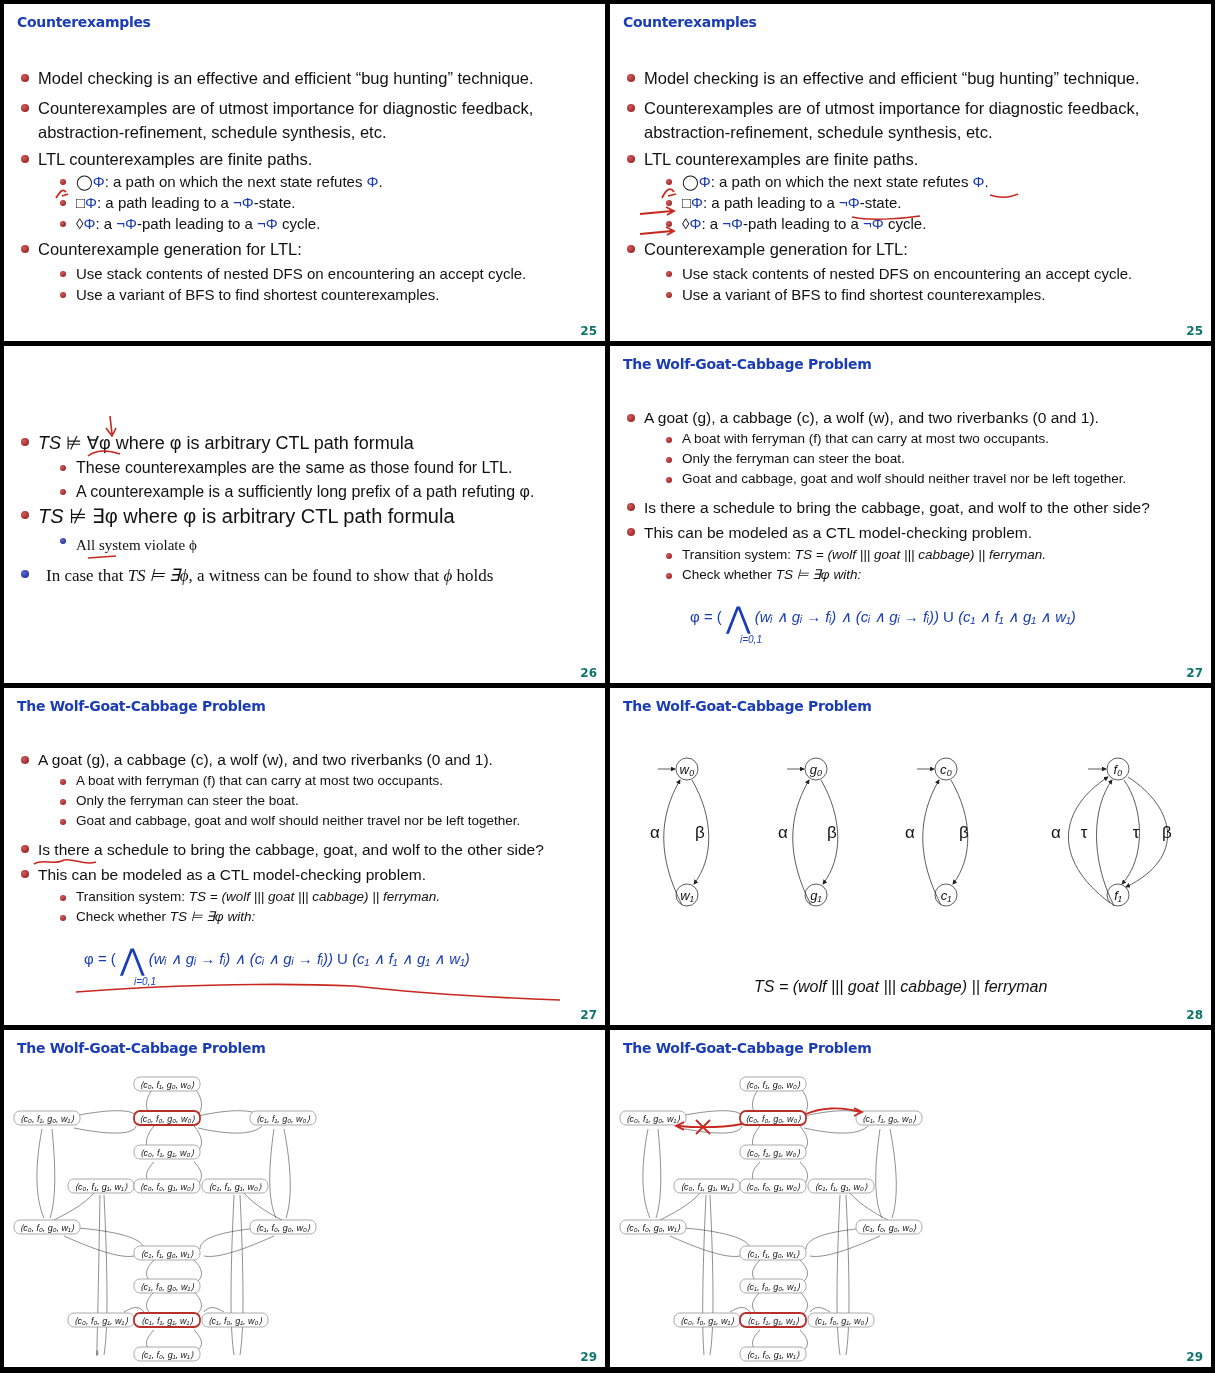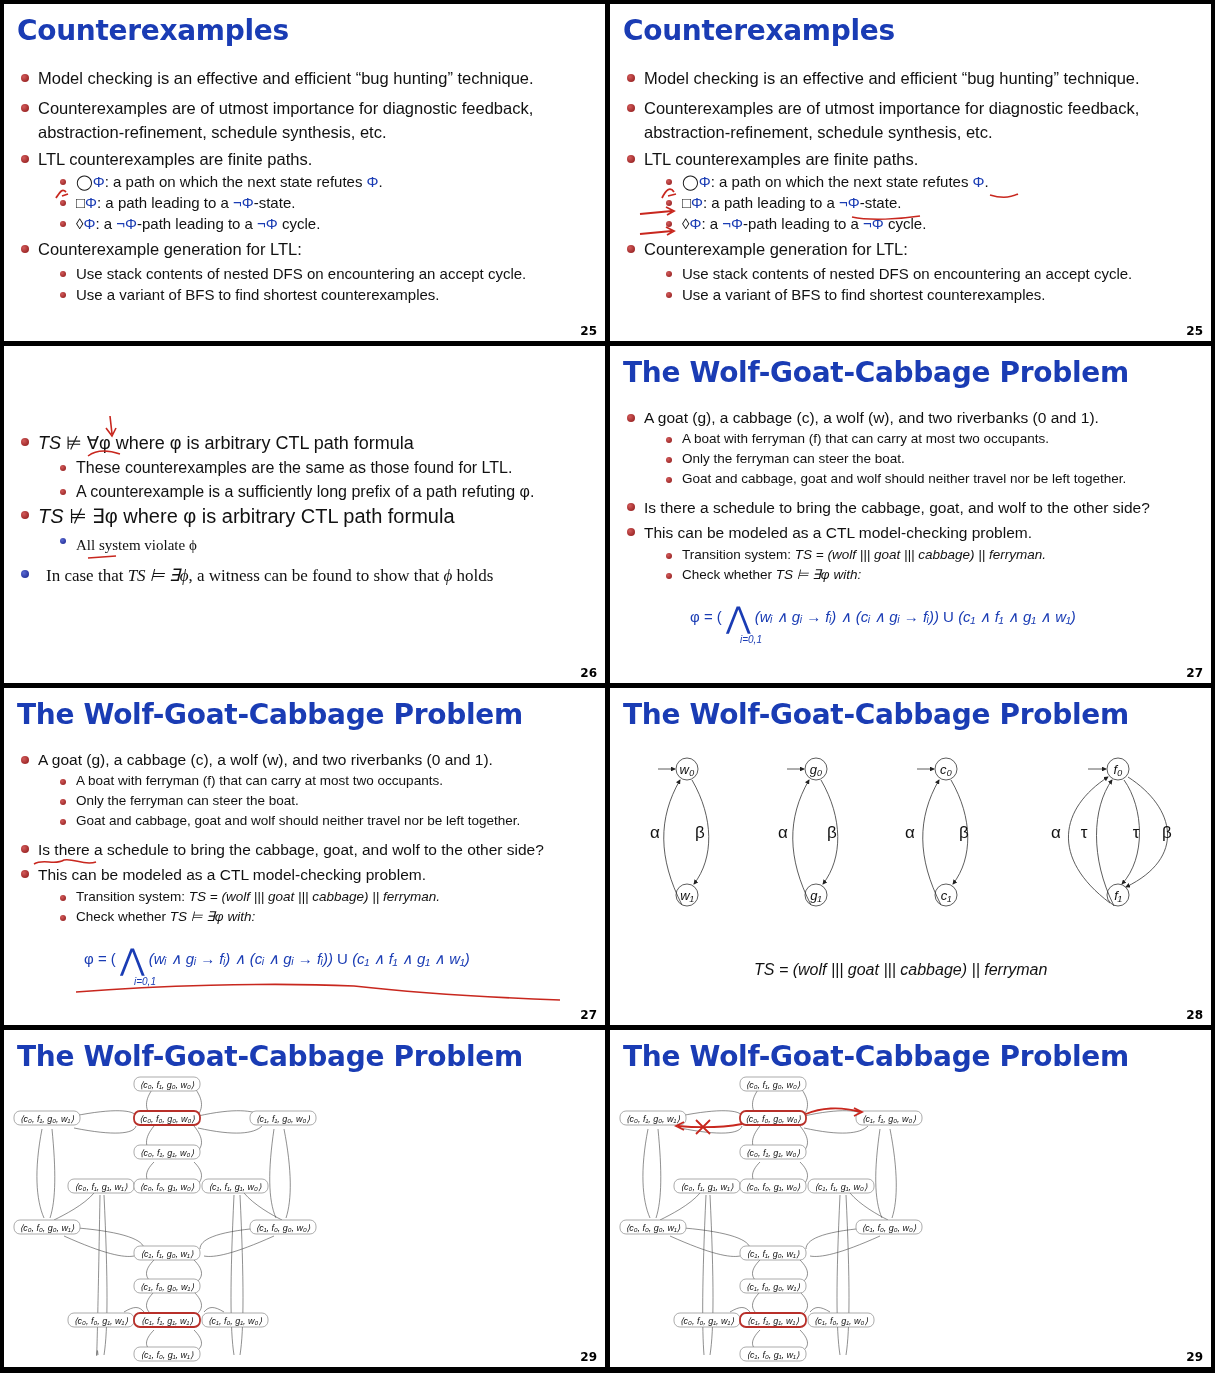--- a/index.html
+++ b/index.html
@@ -6,26 +6,26 @@
   html, body { width: 1215px; height: 1373px; background: #000; overflow: hidden; }
   body { font-family: "Liberation Sans", sans-serif; color: #111; }
   .grid {
     position: absolute; left: 0; top: 0; width: 1215px; height: 1373px;
     display: grid; grid-template-columns: 601px 601px; grid-template-rows: 337px 337px 337px 337px;
     column-gap: 5px; row-gap: 5px; padding: 4px 4px 4px 4px; background: #000;
   }
   .slide { position: relative; background: #fff; overflow: hidden; }
   .title {
     position: absolute; left: 13px; top: 10px;
-    font-family: "DejaVu Sans", sans-serif; font-weight: bold; font-size: 28px;
+    font-family: "DejaVu Sans", sans-serif; font-weight: bold; font-size: 14px;
     color: #1a3cb4; letter-spacing: -0.3px;
   }
   .pnum {
     position: absolute; right: 8px; bottom: 3px;
-    font-family: "DejaVu Sans", sans-serif; font-weight: bold; font-size: 12px; color: #000000; margin-left: 13px;
+    font-family: "DejaVu Sans", sans-serif; font-weight: bold; font-size: 12px; color: #0f766e; margin-left: 13px;
   }
   ul { list-style: none; position: absolute; left: 14px; right: 6px; }
   li { position: relative; padding-left: 20px; font-size: 16.5px; line-height: 24px; }
   li.l1::before {
     content: ""; position: absolute; left: 3px; top: 8px; width: 8px; height: 8px; border-radius: 50%;
     background: radial-gradient(circle at 35% 35%, #d25a5a, #8a1515);
   }
   li.blue::before { background: radial-gradient(circle at 35% 35%, #5a6ad2, #15208a) !important; }
   li.l2 { padding-left: 58px; font-size: 15px; line-height: 21px; }
   li.l2::before {
@@ -209,21 +209,21 @@
         <text x="173" y="150">α</text>
           <text x="222" y="150">β</text>
         <text x="300" y="150">α</text>
           <text x="354" y="150">β</text>
         <text x="446" y="150">α</text>
           <text x="474" y="150">τ</text>
         <text x="526" y="150">τ</text>
           <text x="557" y="150">β</text>
       </g>
     </svg>
-    <div class="ts-eq it" style="left:144px;top:273px">TS =  (wolf ||| goat ||| cabbage) || ferryman</div>
+    <div class="ts-eq it" style="left:144px;top:290px">TS =  (wolf ||| goat ||| cabbage) || ferryman</div>
     <div class="pnum">28</div>
   </div>
 
   <div class="slide">
     <div class="title">The Wolf-Goat-Cabbage Problem</div>
     <svg style="position:absolute;left:0;top:0" width="601" height="337">
       <g stroke="#444" stroke-width="0.6" fill="none">
         <path d="M150 57 C140 70,140 80,150 90"></path>
           <path d="M190 57 C200 70,200 80,190 90"></path>
         <path d="M150 96 C140 108,140 118,150 124"></path>

